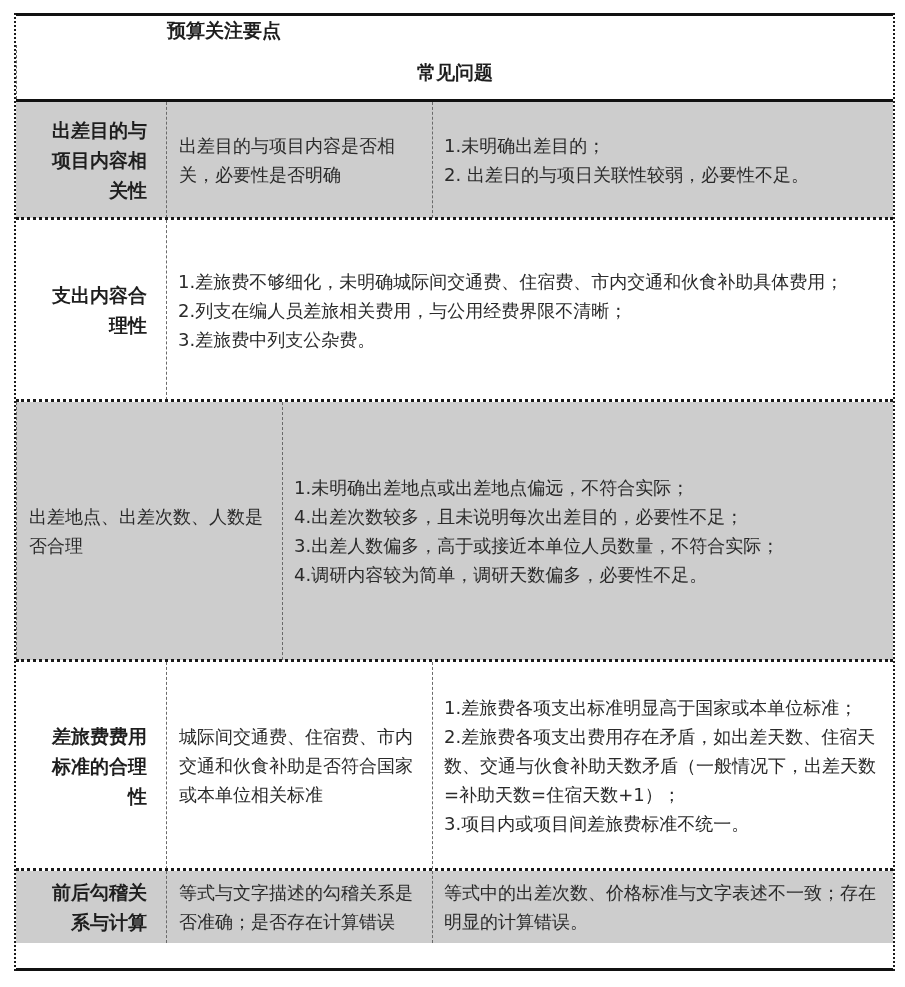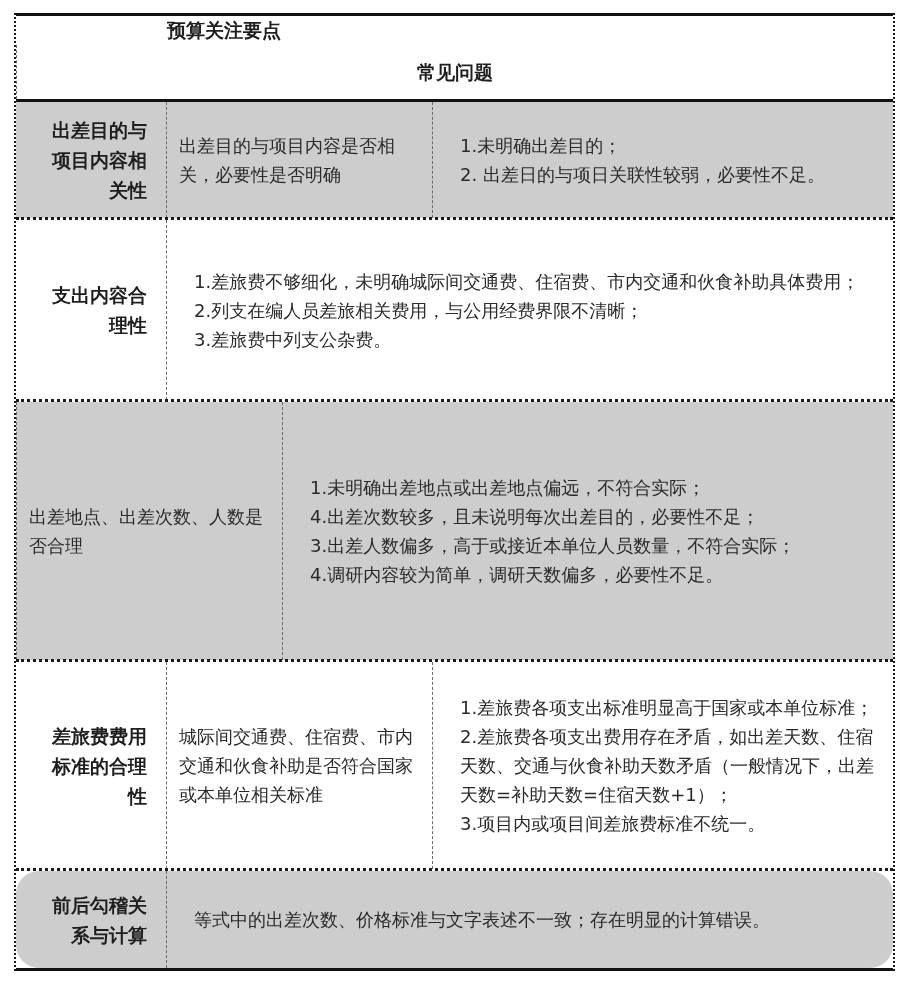--- a/index.html
+++ b/index.html
@@ -80,21 +80,21 @@
     height: 3px;
     background: #111111;
   }
   .rule-dotted {
     position: absolute;
     left: 2px;
     right: 2px;
     height: 0;
     border-top: 3px dotted #1a1a1a;
   }
-  .problems { display: block; margin-left: 16px; }
+  .problems { display: block; }
   .problems div { display: block; }
 </style>
 </head>
 <body>
 
 <div class="table-wrap">
   <div class="frame-left"></div>
   <div class="frame-right"></div>
 
   <div class="rule-solid" style="top:0;"></div>
@@ -164,23 +164,26 @@
     <div class="cell c3">
       <div class="problems">
         <div>1.差旅费各项支出标准明显高于国家或本单位标准；</div>
         <div>2.差旅费各项支出费用存在矛盾，如出差天数、住宿天数、交通与伙食补助天数矛盾（一般情况下，出差天数=补助天数=住宿天数+1）；</div>
         <div>3.项目内或项目间差旅费标准不统一。</div>
       </div>
     </div>
   </div>
   <div class="rule-dotted" style="top:855px;"></div>
 
-  <div class="row gray" style="top:858px;height:97px;border-radius:23px;">
+  <div class="row gray" style="top:858px;height:72px;">
     <div class="cell c1">
       <span class="lbl">前后勾稽关系与计算</span>
+    </div>
+    <div class="cell c2">
+      <span>等式与文字描述的勾稽关系是否准确；是否存在计算错误</span>
     </div>
     <div class="cell c3">
       <div class="problems">
         <div>等式中的出差次数、价格标准与文字表述不一致；存在明显的计算错误。</div>
       </div>
     </div>
   </div>
   <div class="rule-solid" style="top:955px;"></div>
 </div>
 

